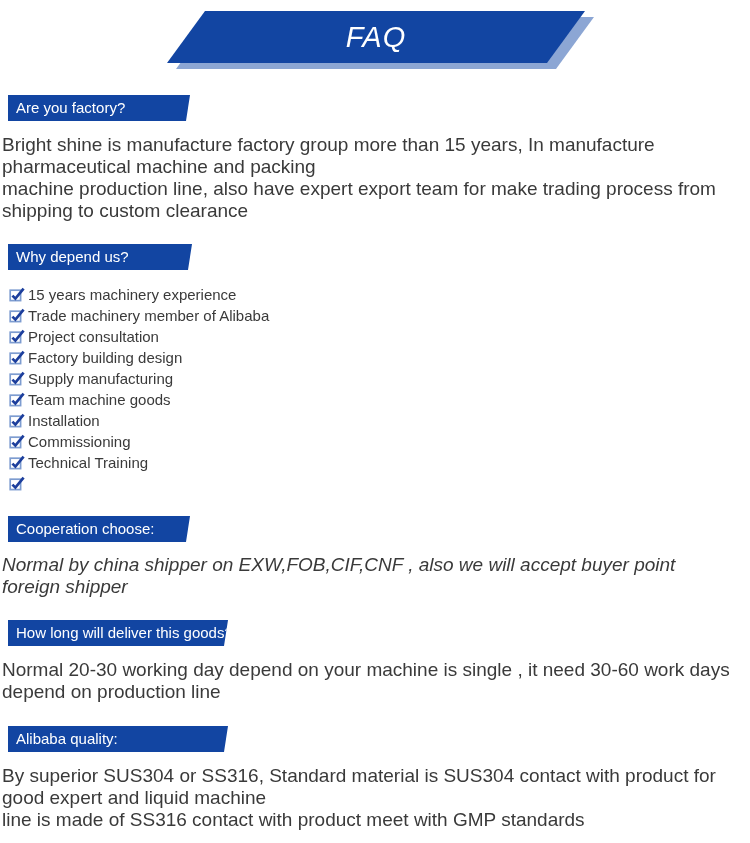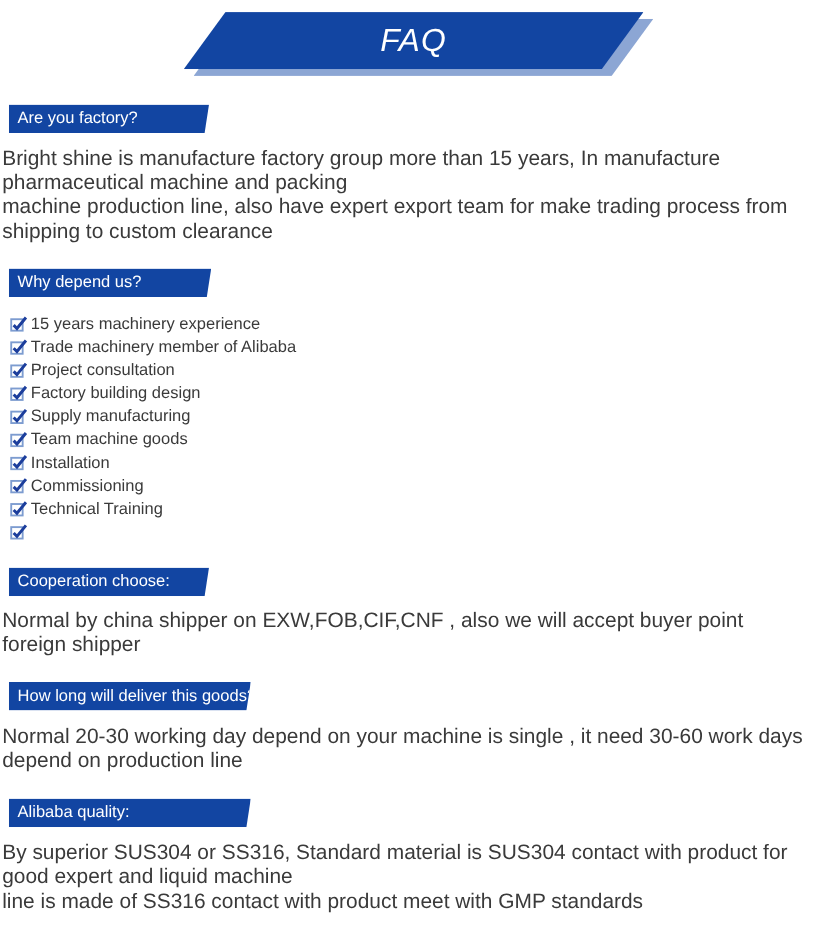--- a/index.html
+++ b/index.html
@@ -78,21 +78,21 @@
   }
   .chk-icon { flex: 0 0 auto; margin-right: 3px; display: block; }
   .check-item span { white-space: nowrap; }
 
   
   .mt32 { margin-top: 32px; }
   .mt23 { margin-top: 23px; }
   .mt22 { margin-top: 22px; }
   .mt20 { margin-top: 20px; }
   .mt13 { margin-top: 13px; }
-  .mt12 { margin-top: 12px; }
+  .mt12 { margin-top: 12px; font-style: italic; }
 </style>
 </head>
 <body>
 
 <div class="page">
 
   <div class="banner-wrap">
     <div class="banner-shadow"></div>
     <div class="banner-face">
       <span class="banner-title">FAQ</span>

